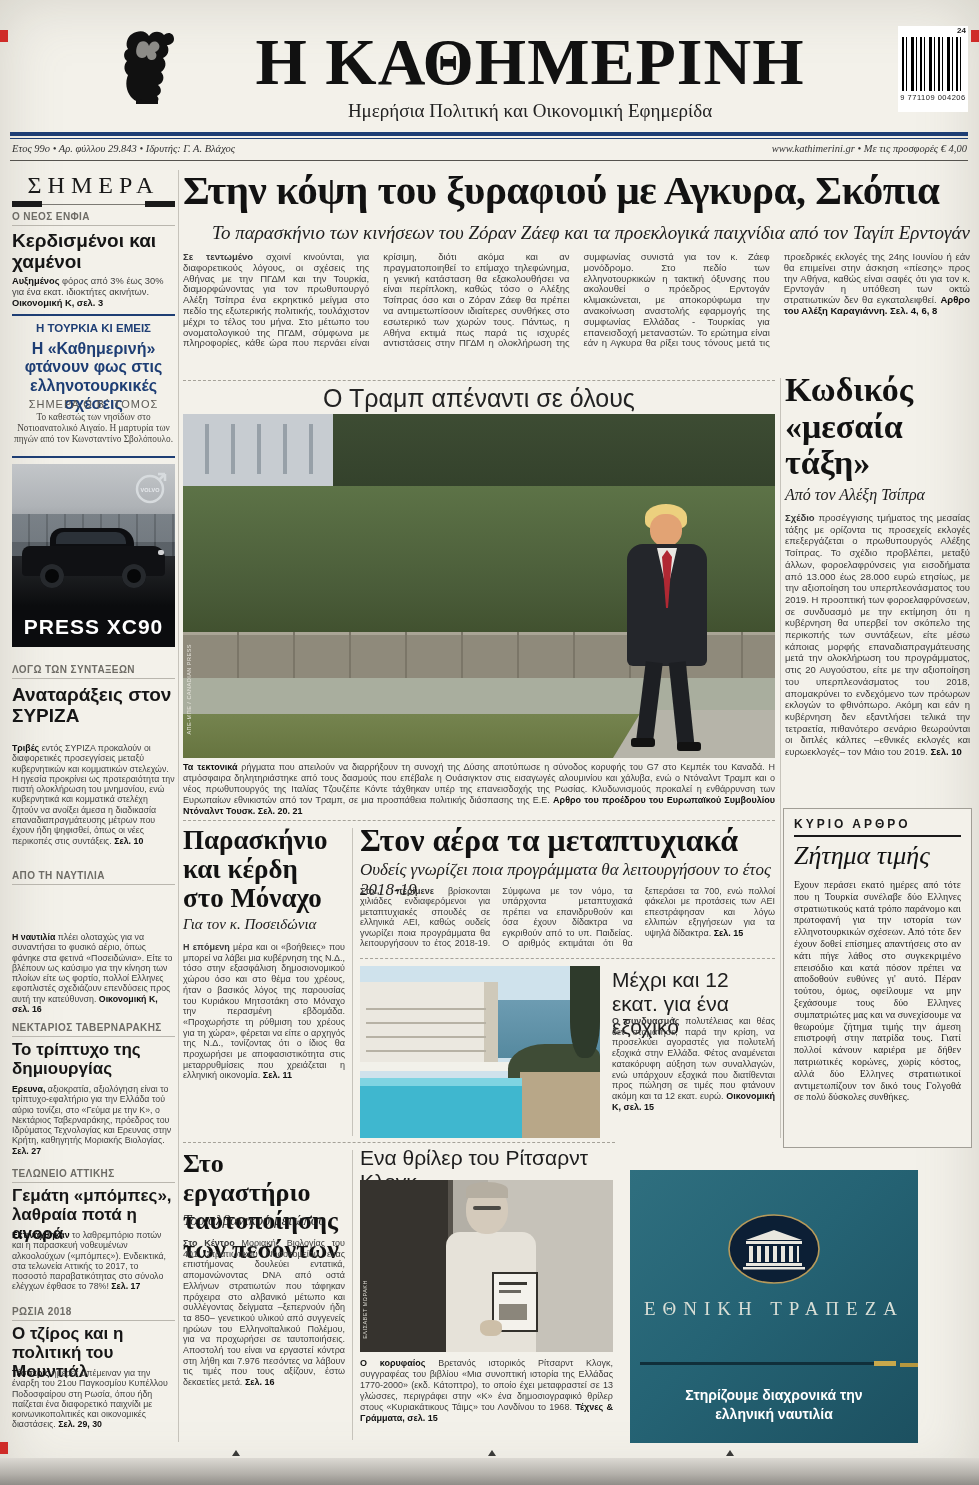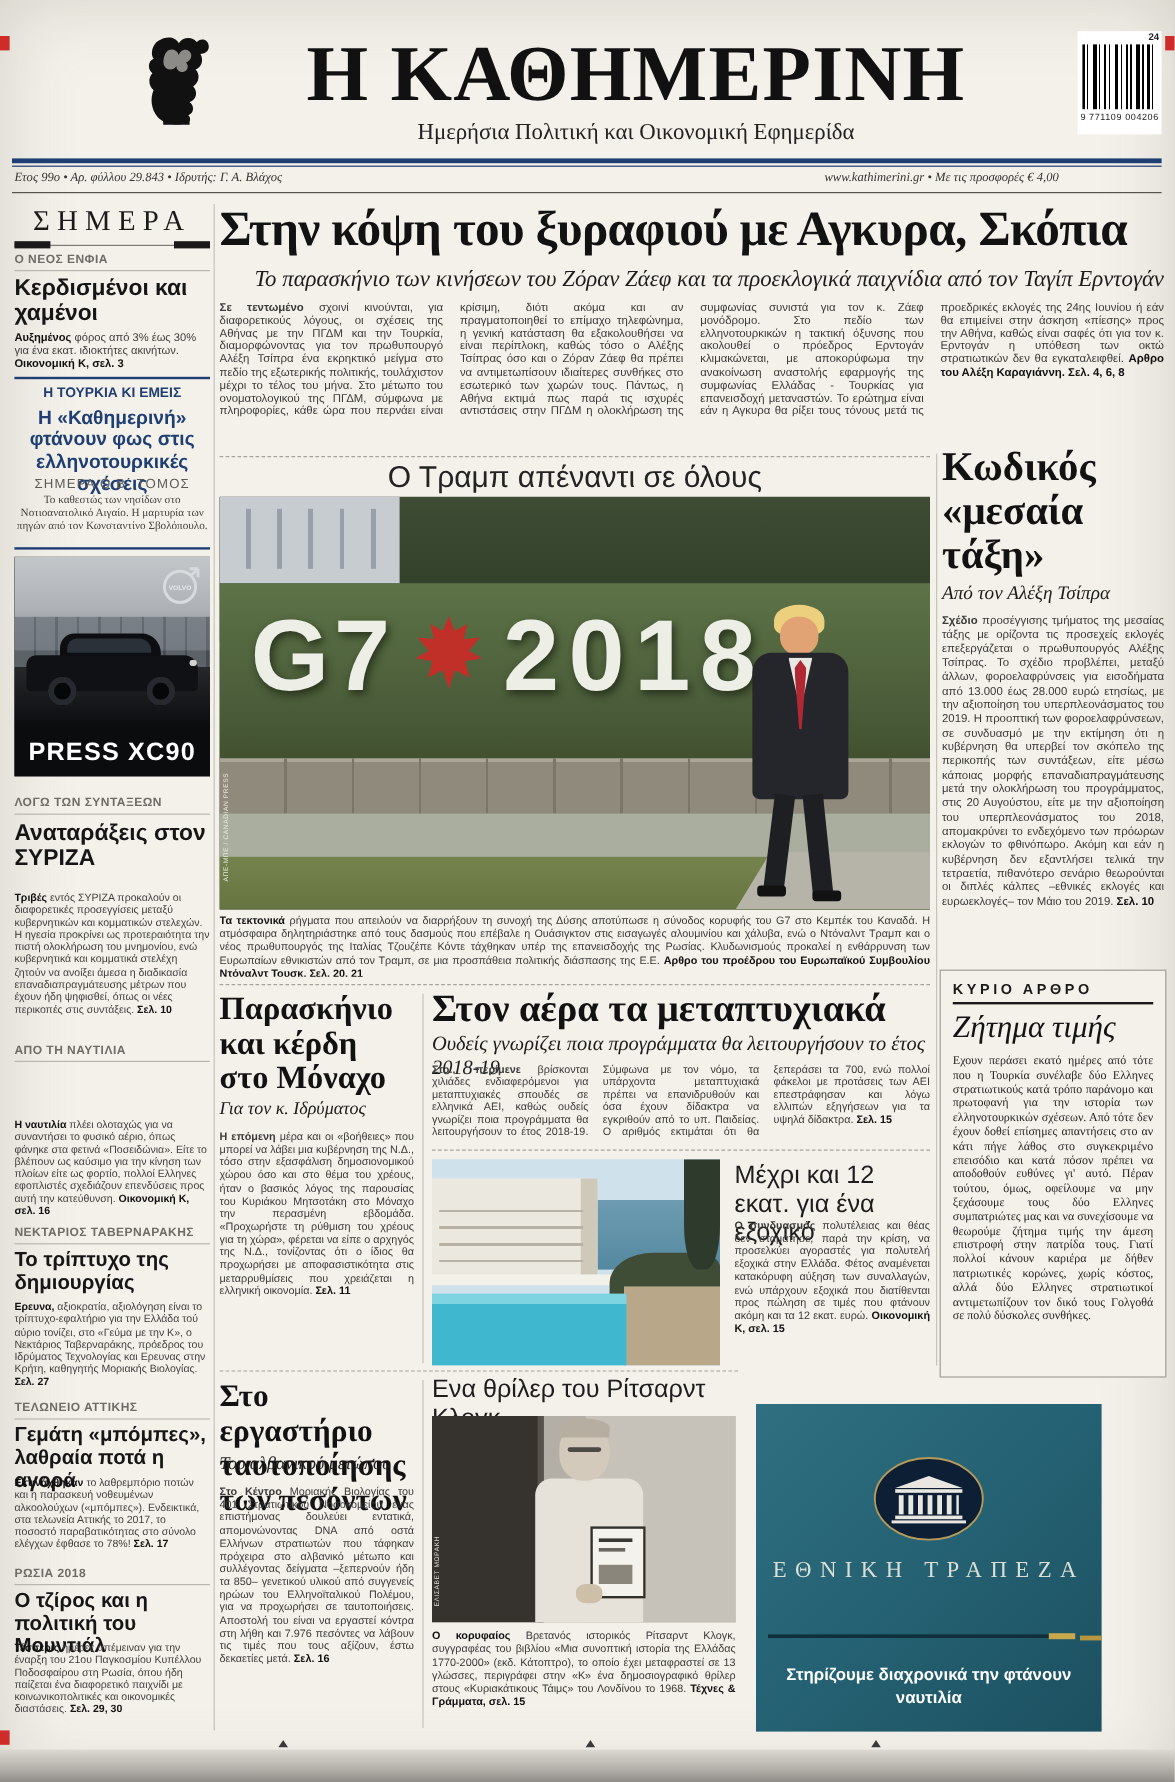--- a/index.html
+++ b/index.html
@@ -73,21 +73,21 @@
   </div>
   <div class="abs" style="left:898px;top:26px;width:70px;height:86px;background:#fff;">
     <div class="abs" style="right:2px;top:0;font-size:8px;font-weight:700;">24</div>
     <div class="abs barcode-bars" style="left:4px;top:11px;width:62px;height:54px;"></div>
     <div class="abs" style="left:0;top:67px;width:70px;text-align:center;font-size:7.5px;letter-spacing:.5px;">9 771109 004206</div>
   </div>
 
   <div class="abs bluebar" style="left:10px;top:132px;width:958px;height:4px;"></div>
   <div class="abs bluebar" style="left:10px;top:138px;width:958px;height:1px;"></div>
   <div class="abs dl" style="left:12px;top:143px;width:300px;">Ετος 99ο • Αρ. φύλλου 29.843 • Ιδρυτής: Γ. Α. Βλάχος</div>
-  <div class="abs dl" style="right:12px;top:143px;width:280px;text-align:left;">www.kathimerini.gr • Με τις προσφορές € 4,00</div>
+  <div class="abs dl" style="right:12px;top:143px;width:280px;text-align:right;">www.kathimerini.gr • Με τις προσφορές € 4,00</div>
   <div class="abs" style="left:10px;top:160px;width:958px;height:1px;background:#55534e;"></div>
 
   <div class="abs vrule" style="left:178px;top:170px;height:1272px;"></div>
 
   <div class="abs serif" style="left:12px;top:172px;width:163px;text-align:center;font-size:24px;letter-spacing:6px;color:#1a1a1a;">ΣΗΜΕΡΑ</div>
   <div class="abs" style="left:12px;top:204px;width:163px;height:1px;background:#7c7a74;"></div>
   <div class="abs" style="left:12px;top:201px;width:30px;height:6px;background:#1a1a1a;"></div>
   <div class="abs" style="left:145px;top:201px;width:30px;height:6px;background:#1a1a1a;"></div>
 
   <div class="abs kicker" style="left:12px;top:211px;">Ο ΝΕΟΣ ΕΝΦΙΑ</div>
@@ -149,27 +149,20 @@
   </div>
   <div class="abs dash" style="left:183px;top:380px;width:592px;"></div>
 
   <div class="abs" style="left:183px;top:384px;width:592px;text-align:center;font-size:25px;color:#232323;">Ο Τραμπ απέναντι σε όλους</div>
   <div id="g7" class="abs" style="left:183px;top:414px;">
     <div class="abs" style="left:0;top:0;width:592px;height:120px;background:linear-gradient(180deg,#3d4c33 0%,#2e3b27 100%);"></div>
     <div class="abs" style="left:0;top:0;width:150px;height:72px;background:#c7ccd1;border-bottom:4px solid #5c6168;"></div>
     <div class="abs" style="left:0;top:10px;width:150px;height:50px;background:repeating-linear-gradient(90deg,transparent 0 22px,#97a0a8 22px 26px);"></div>
     <div class="abs" style="left:498px;top:92px;width:94px;height:122px;background:#d8d8d2;"></div>
     <div class="abs" style="left:0;top:72px;width:592px;height:148px;background:linear-gradient(180deg,#5d7347 0%,#4a5c39 70%,#41512f 100%);border-radius:0 0 2px 2px;"></div>
-    <div id="g7text" class="abs" style="left:26px;top:84px;">
-      <span>G7</span>
-      <svg width="62" height="62" viewBox="0 0 100 100" style="margin-top:-8px;">
-        <path fill="#c03028" d="M50 2 L58 22 L75 13 L70 33 L92 31 L77 49 L95 59 L72 63 L78 85 L58 75 L50 100 L42 75 L22 85 L28 63 L5 59 L23 49 L8 31 L30 33 L25 13 L42 22 Z"></path>
-      </svg>
-      <span style="letter-spacing:8px;">2018</span>
-    </div>
     <div class="abs" style="left:0;top:218px;width:592px;height:46px;background:#8f8a7b;border-top:3px solid #aaa596;"></div>
     <div class="abs" style="left:0;top:218px;width:592px;height:46px;background:repeating-linear-gradient(90deg,transparent 0 54px,#7b7668 54px 56px);"></div>
     <div class="abs" style="left:0;top:264px;width:592px;height:38px;background:#a9ae9e;"></div>
     <div class="abs" style="left:0;top:300px;width:592px;height:44px;background:linear-gradient(180deg,#75844f,#66743f);"></div>
     <div class="abs" style="left:430px;top:296px;width:162px;height:48px;background:#b6b4a9;clip-path:polygon(18% 0,100% 0,100% 100%,0 100%);"></div>
 
     <div class="abs" style="left:432px;top:88px;width:112px;height:250px;">
       <div class="abs" style="left:30px;top:2px;width:42px;height:26px;background:#ecd07e;border-radius:55% 55% 35% 35%;"></div>
       <div class="abs" style="left:35px;top:12px;width:32px;height:32px;background:#e2a374;border-radius:46%;"></div>
       <div class="abs" style="left:12px;top:42px;width:80px;height:122px;background:#24262b;border-radius:16px 16px 6px 6px;"></div>
@@ -193,21 +186,21 @@
     <div class="abs" style="left:10px;top:8px;width:167px;text-align:left;font-size:12px;font-weight:700;letter-spacing:3px;color:#1a1a1a;">ΚΥΡΙΟ ΑΡΘΡΟ</div>
     <div class="abs" style="left:10px;top:26px;width:167px;height:2px;background:#1a1a1a;"></div>
     <div class="abs ital" style="left:10px;top:32px;width:167px;font-size:26px;color:#131313;">Ζήτημα τιμής</div>
     <p class="abs serif just hid" style="left:10px;top:70px;width:167px;height:258px;margin:0;font-size:10px;line-height:11.8px;color:#262626;">Εχουν περάσει εκατό ημέρες από τότε που η Τουρκία συνέλαβε δύο Ελληνες στρατιωτικούς κατά τρόπο παράνομο και πρωτοφανή για την ιστορία των ελληνοτουρκικών σχέσεων. Από τότε δεν έχουν δοθεί επίσημες απαντήσεις στο αν κάτι πήγε λάθος στο συγκεκριμένο επεισόδιο και κατά πόσον πρέπει να αποδοθούν ευθύνες γι' αυτό. Πέραν τούτου, όμως, οφείλουμε να μην ξεχάσουμε τους δύο Ελληνες συμπατριώτες μας και να συνεχίσουμε να θεωρούμε ζήτημα τιμής την άμεση επιστροφή στην πατρίδα τους. Γιατί πολλοί κάνουν καριέρα με δήθεν πατριωτικές κορώνες, χωρίς κόστος, αλλά δύο Ελληνες στρατιωτικοί αντιμετωπίζουν τον δικό τους Γολγοθά σε πολύ δύσκολες συνθήκες.</p>
   </div>
 
   <div class="abs dash" style="left:183px;top:820px;width:592px;"></div>
   <div class="abs vrule" style="left:352px;top:828px;height:308px;"></div>
 
   <div class="abs mainhead" style="left:183px;top:826px;width:162px;font-size:27px;line-height:1.08;font-weight:600;">Παρασκήνιο και κέρδη στο Μόναχο</div>
-  <div class="abs ital" style="left:183px;top:916px;width:162px;font-size:15px;">Για τον κ. Ιδρύματος</div>
+  <div class="abs ital" style="left:183px;top:916px;width:162px;font-size:15px;">Για τον κ. Ποσειδώνια</div>
   <p class="abs just hid" style="left:183px;top:942px;width:162px;height:194px;margin:0;font-size:9px;line-height:10.7px;color:#3a3a3a;"><b>Η επόμενη </b><span>μέρα και οι «βοήθειες» που μπορεί να λάβει μια κυβέρνηση της Ν.Δ., τόσο στην εξασφάλιση δημοσιονομικού χώρου όσο και στο θέμα του χρέους, ήταν ο βασικός λόγος της παρουσίας του Κυριάκου Μητσοτάκη στο Μόναχο την περασμένη εβδομάδα. «Προχωρήστε τη ρύθμιση του χρέους για τη χώρα», φέρεται να είπε ο αρχηγός της Ν.Δ., τονίζοντας ότι ο ίδιος θα προχωρήσει με αποφασιστικότητα στις μεταρρυθμίσεις που χρειάζεται η ελληνική οικονομία. </span><b class="ref">Σελ. 11</b></p>
 
   <div class="abs mainhead" style="left:360px;top:822px;width:415px;font-size:32px;font-weight:600;">Στον αέρα τα μεταπτυχιακά</div>
   <div class="abs ital" style="left:360px;top:860px;width:415px;font-size:17px;">Ουδείς γνωρίζει ποια προγράμματα θα λειτουργήσουν το έτος 2018-19</div>
   <div class="abs just hid" style="left:360px;top:886px;width:415px;height:66px;column-count:3;column-gap:12px;font-size:9px;line-height:10.4px;color:#3a3a3a;">
     <b>Στο... περίμενε </b><span>βρίσκονται χιλιάδες ενδιαφερόμενοι για μεταπτυχιακές σπουδές σε ελληνικά ΑΕΙ, καθώς ουδείς γνωρίζει ποια προγράμματα θα λειτουργήσουν το έτος 2018-19. Σύμφωνα με τον νόμο, τα υπάρχοντα μεταπτυχιακά πρέπει να επανιδρυθούν και όσα έχουν δίδακτρα να εγκριθούν από το υπ. Παιδείας. Ο αριθμός εκτιμάται ότι θα ξεπεράσει τα 700, ενώ πολλοί φάκελοι με προτάσεις των ΑΕΙ επεστράφησαν και λόγω ελλιπών εξηγήσεων για τα υψηλά δίδακτρα. </span><b class="ref">Σελ. 15</b>
   </div>
   <div class="abs dash" style="left:360px;top:958px;width:415px;"></div>
 
   <div class="abs hid" style="left:360px;top:966px;width:240px;height:172px;background:#cfe2ec;">
@@ -265,18 +258,18 @@
           <rect x="71" y="36" width="2" height="16"></rect>
         </g>
         <rect x="20" y="53" width="56" height="3" fill="#e9e7df"></rect>
         <rect x="17" y="57" width="62" height="2.5" fill="#e9e7df"></rect>
       </svg>
     </div>
     <div id="eth-name" class="abs" style="left:0;top:128px;width:288px;">ΕΘΝΙΚΗ ΤΡΑΠΕΖΑ</div>
     <div class="abs" style="left:10px;top:192px;width:238px;height:3px;background:#102f3a;"></div>
     <div class="abs" style="left:244px;top:191px;width:22px;height:5px;background:#c8a84b;"></div>
     <div class="abs" style="left:270px;top:193px;width:18px;height:4px;background:#b5973f;"></div>
-    <div id="eth-tag" class="abs" style="left:24px;top:216px;width:240px;">Στηρίζουμε διαχρονικά την φτάνουν ναυτιλία</div>
+    <div id="eth-tag" class="abs" style="left:24px;top:216px;width:240px;">Στηρίζουμε διαχρονικά την ελληνική ναυτιλία</div>
   </div>
 
   <div class="abs" style="left:0;top:1458px;width:979px;height:27px;background:linear-gradient(180deg,#dcd9d3 0%,#b3b0aa 60%,#908d88 100%);"></div>
 
 </div>
 
 </body></html>

